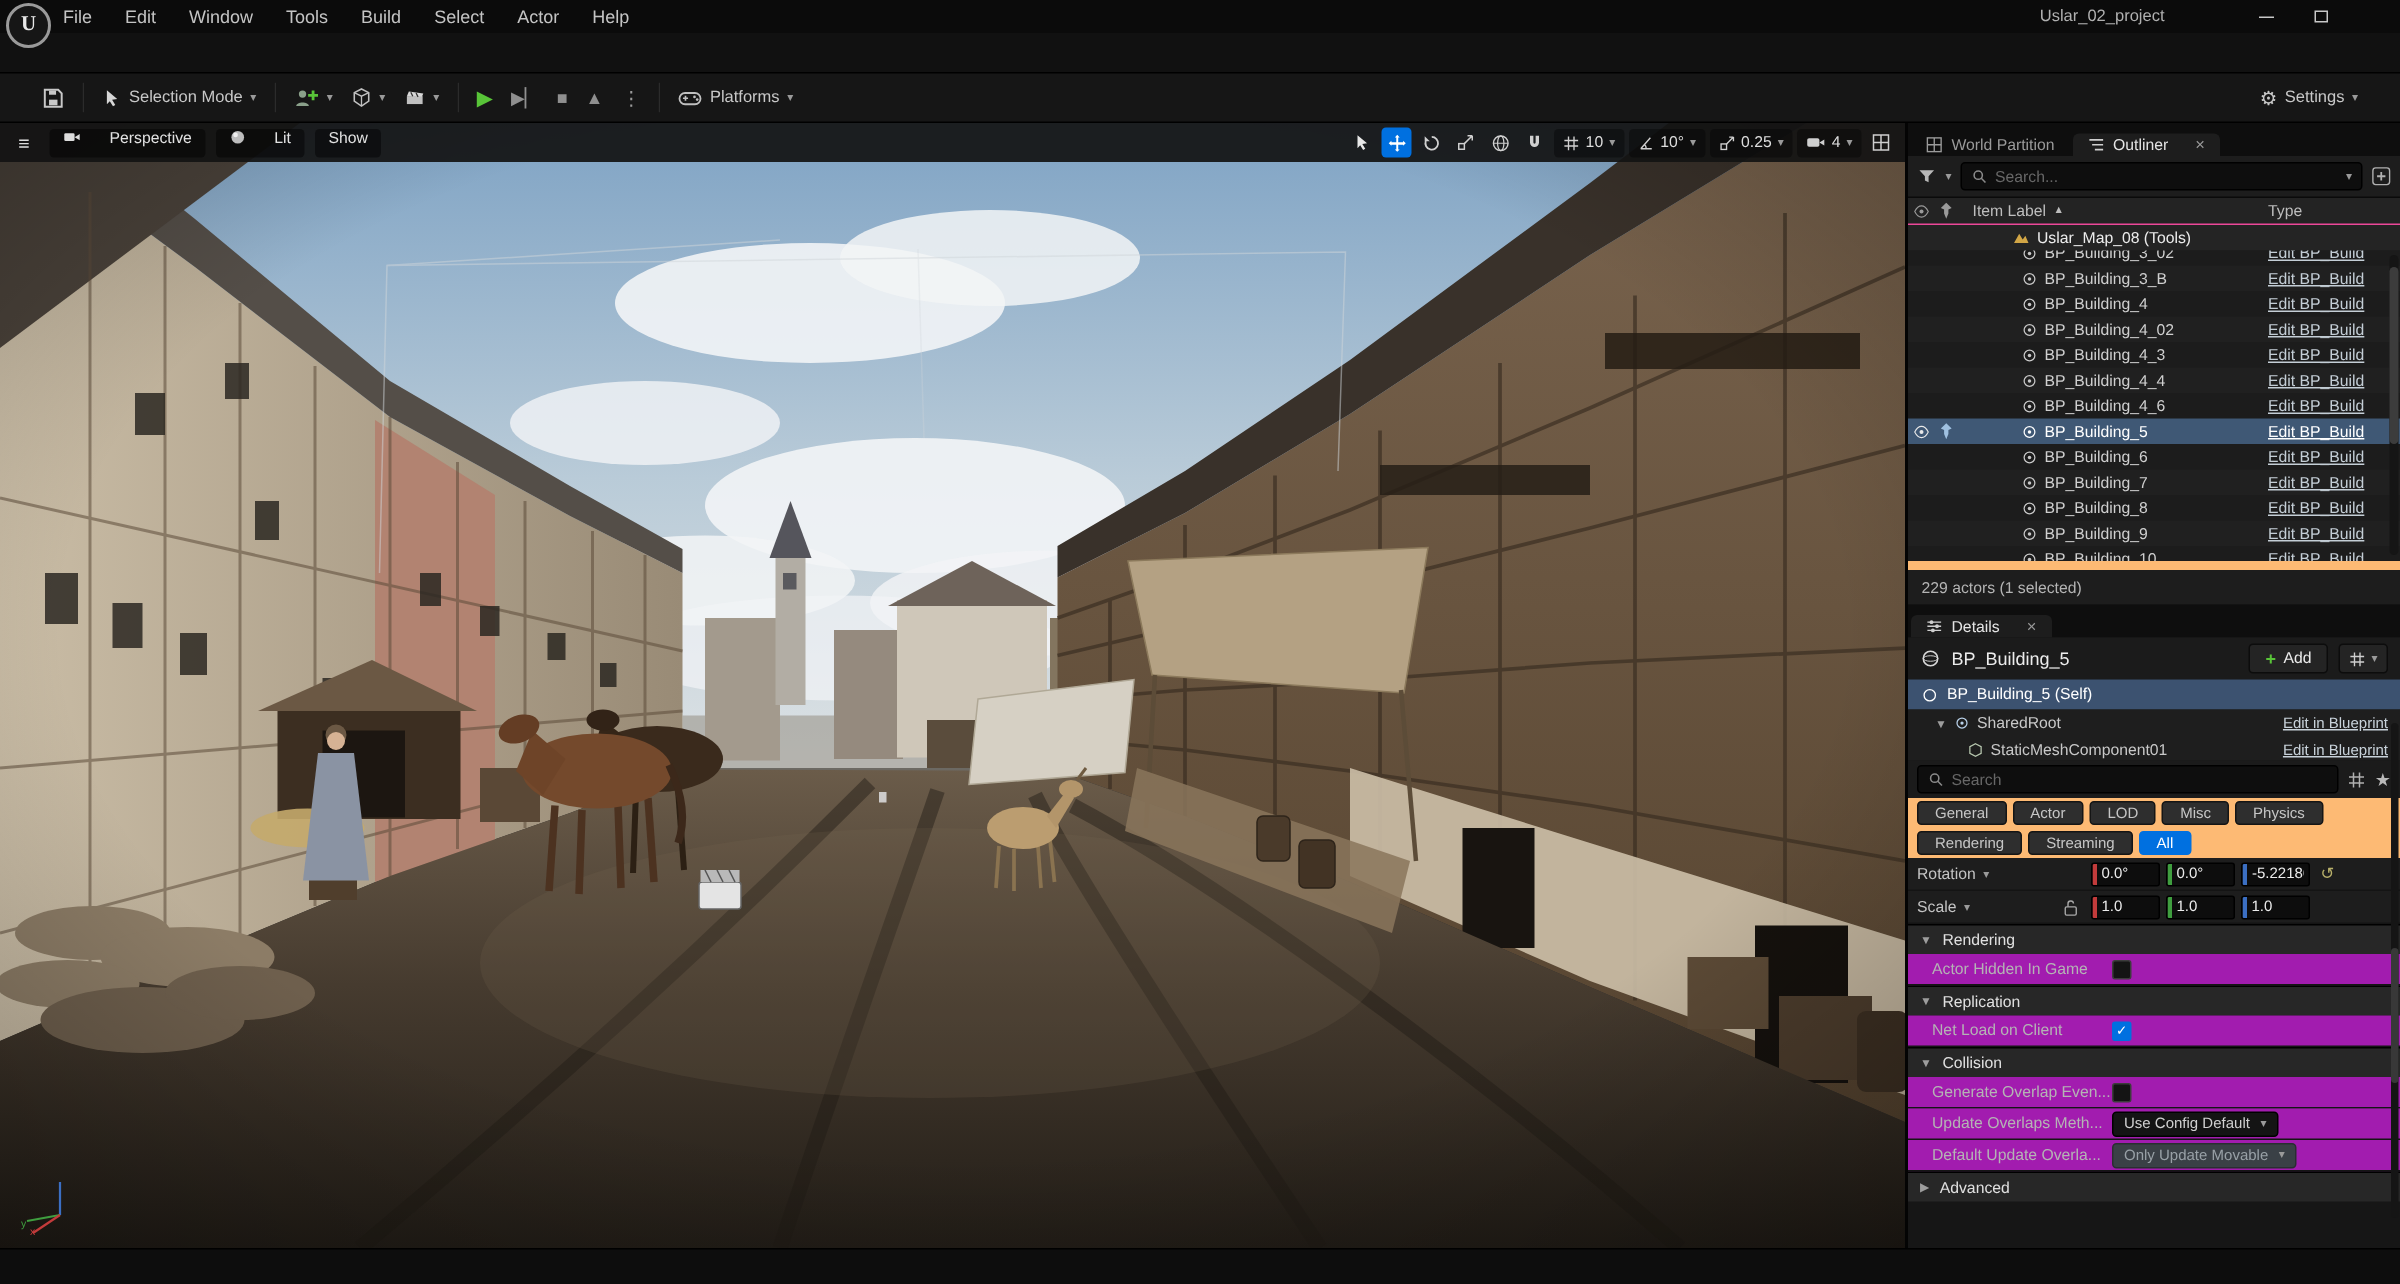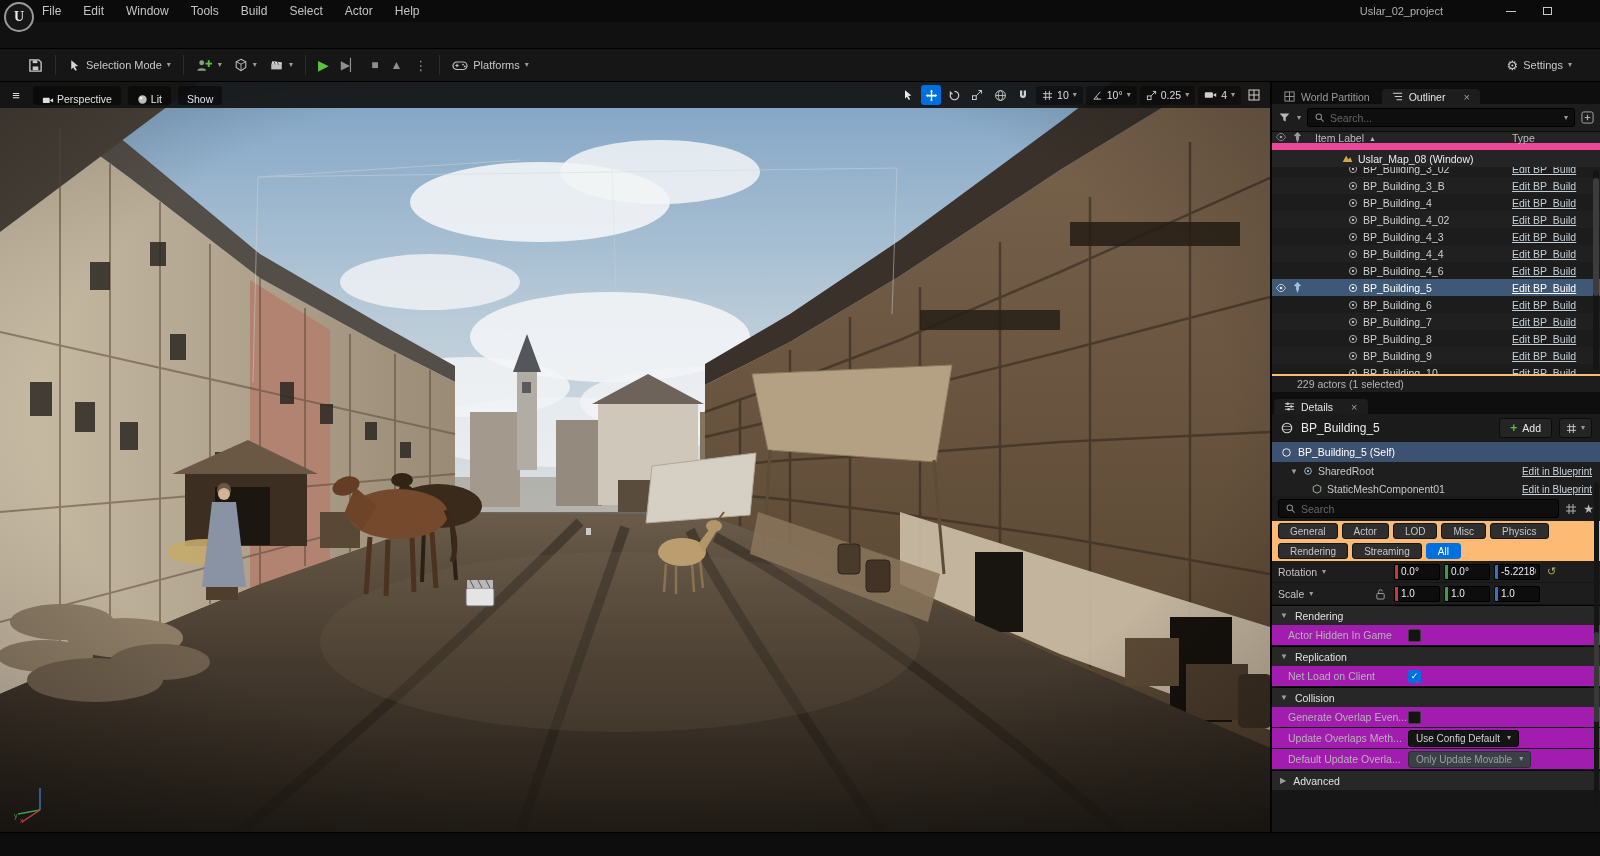--- a/index.html
+++ b/index.html
@@ -27,39 +27,39 @@
   .play-glyph{color:#58c438;font-size:14px;line-height:1}
   .gray-glyph{color:#8f8f8f;font-size:12px;line-height:1}
   .dots-glyph{color:#9a9a9a;font-size:13px;line-height:1}
   .toolbar .right{margin-left:auto;display:flex;align-items:center}
 
   
   .viewport{position:absolute;top:82px;left:0;width:1270px;height:750px;background:#2a2a2a;overflow:hidden}
   .scene{position:absolute;inset:0;width:100%;height:100%}
   .vp-toolbar{position:absolute;top:0;left:0;right:0;height:26px;background:rgba(19,19,19,.93);display:flex;align-items:center;padding:0 6px;gap:7px;z-index:3}
   .vp-menu{width:20px;height:20px;display:flex;align-items:center;justify-content:center;color:#ddd;font-size:13px}
-  .vp-pill{background:rgba(0,0,0,.45);border-radius:3px;height:19px;display:flex;align-items:flex-end;gap:3px;padding:0 9px;color:#e2e2e2;font-size:10.5px}
+  .vp-pill{background:rgba(0,0,0,.45);border-radius:3px;height:19px;display:flex;align-items:flex-start;gap:19px;padding:0 9px;color:#e2e2e2;font-size:10.5px}
   .vp-right{margin-left:auto;display:flex;align-items:center;gap:3px}
   .vp-tool{width:20px;height:20px;display:flex;align-items:center;justify-content:center;border-radius:3px}
   .vp-tool.active{background:#0070e0}
   .snap-grp{display:flex;align-items:center;gap:4px;background:rgba(0,0,0,.35);border-radius:3px;height:19px;padding:0 6px;font-size:10.5px;color:#ddd}
   .axis-gizmo{position:absolute;left:10px;bottom:8px;z-index:3}
 
   
   .right-panel{position:absolute;top:82px;left:1270px;width:330px;height:750px;background:#161616;border-left:2px solid #040404;display:flex;flex-direction:column;font-size:10.5px}
   .panel-tabs{height:22px;background:#0e0e0e;display:flex;align-items:flex-end;padding:0 2px;gap:2px;flex:none}
   .ptab{height:15px;display:flex;align-items:center;gap:6px;padding:0 10px;border-radius:4px 4px 0 0;color:#9a9a9a}
   .ptab.active{background:#1d1d1d;color:#e4e4e4}
   .ptab .close{margin-left:12px;color:#9a9a9a;font-size:11px}
 
   .outl-toolbar{height:27px;display:flex;align-items:center;padding:0 6px;gap:6px;background:#1d1d1d;flex:none}
   .search-box{flex:1;height:19px;background:#0e0e0e;border:1px solid #000;border-radius:3px;display:flex;align-items:center;padding:0 6px;gap:5px}
   .search-box input{flex:1;background:transparent;border:none;outline:none;color:#ccc;font-size:10.5px;font-family:inherit;min-width:0}
   input::placeholder{color:#676767}
-  .outl-header{height:19px;display:flex;align-items:flex-start;background:#232323;border-top:1px solid #0a0a0a;border-bottom:7px solid #ec4899;color:#bdbdbd;flex:none}
+  .outl-header{height:19px;display:flex;align-items:center;background:#232323;border-top:1px solid #0a0a0a;border-bottom:1px solid #ec4899;color:#bdbdbd;flex:none}
   .h-vis{width:18px;display:flex;justify-content:center}
   .h-pin{width:14px;display:flex;justify-content:center}
   .h-label{flex:1;padding-left:11px;display:flex;align-items:center;gap:5px}
   .h-type{width:88px}
   .sort-arrow{font-size:7px;color:#bdbdbd}
 
   .outl-rows{height:224px;overflow:hidden;position:relative;background:#1a1a1a;flex:none}
   .orow{height:17px;display:flex;align-items:center;background:#1c1c1c}
   .orow.alt{background:#202020}
   .orow.root{background:#242424;color:#ececec}
@@ -70,21 +70,21 @@
   .o-pin{width:14px;display:flex;justify-content:center;flex:none}
   .o-label{flex:1;display:flex;align-items:center;gap:5px;overflow:hidden;white-space:nowrap;color:#cfcfcf;min-width:0}
   .orow.root .o-label{color:#ececec}
   .orow.selected .o-label{color:#fff}
   .ind-root{padding-left:38px}
   .ind-child{padding-left:44px}
   .o-type{width:88px;overflow:hidden;white-space:nowrap;flex:none}
   .o-type span{color:#c4ced6;text-decoration:underline}
   .outl-scrolltrack{position:absolute;right:1px;top:20px;width:6px;height:200px;background:#151515;border-radius:3px}
   .outl-scrollthumb{position:absolute;top:8px;left:0;width:6px;height:118px;background:#3c3c3c;border-radius:3px}
-  .outl-status{height:18px;display:flex;align-items:center;padding:0 25px;background:#1d1d1d;border-top:2px solid #fdba74;color:#b4b4b4;flex:none}
+  .outl-status{height:29px;display:flex;align-items:center;padding:0 9px;background:#1d1d1d;border-top:6px solid #fdba74;color:#b4b4b4;flex:none}
 
   
   .det-name{height:28px;display:flex;align-items:center;padding:0 8px;gap:7px;background:#1b1b1b;flex:none}
   .det-name .name{font-size:12px;color:#ececec}
   .add-button{margin-left:auto;display:flex;align-items:center;gap:5px;background:#242424;border:1px solid #0c0c0c;border-radius:3px;height:20px;padding:0 10px;color:#ececec}
   .add-plus{color:#58c438;font-weight:700;font-size:12px}
   .viewopt-btn{display:flex;align-items:center;gap:4px;background:#242424;border:1px solid #0c0c0c;border-radius:3px;height:20px;padding:0 6px}
   .self-row{height:20px;background:#3c5270;display:flex;align-items:center;gap:6px;padding:0 9px;color:#fff;flex:none}
   .comp-rows{height:34px;overflow:hidden;background:#1e1e1e;flex:none}
   .comp-row{height:18px;display:flex;align-items:center;gap:5px;padding:0 8px}
@@ -610,21 +610,21 @@
     <div class="outl-rows">
       <div class="orow root">
         <span class="o-vis"></span>
           <span class="o-pin"></span>
         <span class="o-label ind-root">
           <span class="ico">
               <svg width="11" height="11" viewBox="0 0 16 16">
                 <path d="M1 13l5-9 3.4 5.6L12 6l3 7z" fill="#d2a646"></path>
               </svg>
             </span>
-          <span>Uslar_Map_08 (Window)</span>
+          <span>Uslar_Map_08 (Tools)</span>
         </span>
         <span class="o-type"></span>
       </div>
       <div class="orow clip-top">
         <span class="o-vis"></span>
           <span class="o-pin"></span>
         <span class="o-label ind-child">
           <span class="ico">
               <svg width="10" height="10" viewBox="0 0 12 12">
                 <circle cx="6" cy="6" r="4.3" fill="none" stroke="#c8c8c8"></circle>

